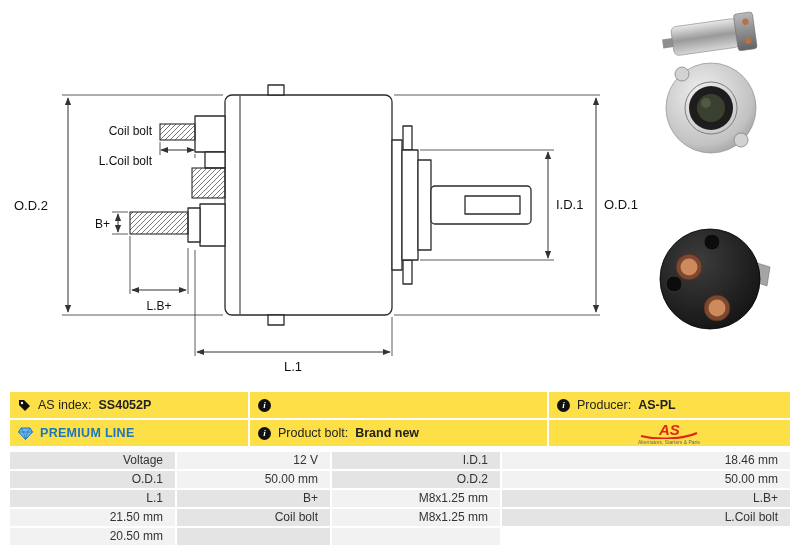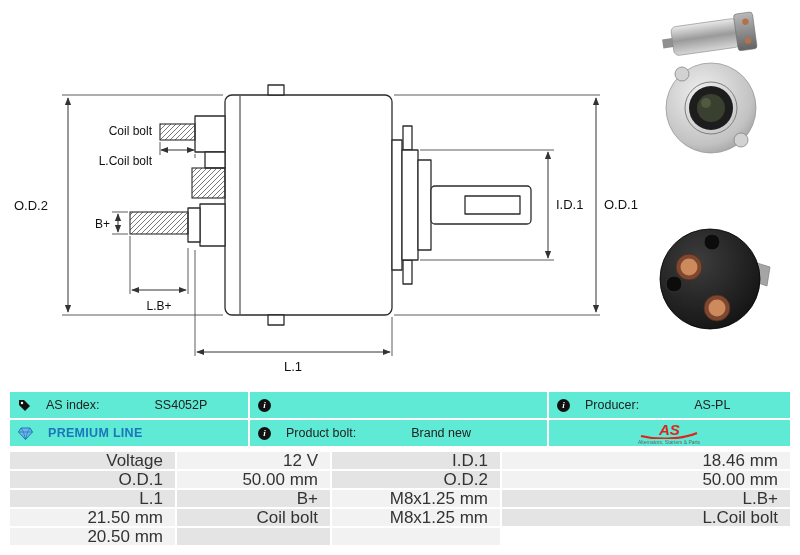--- a/index.html
+++ b/index.html
@@ -17,31 +17,31 @@
   .dimtext{font-size:13px;fill:#111;}
   .dimtext-sm{font-size:12px;fill:#111;}
 
   
   .photos{position:absolute;left:648px;top:0;width:152px;height:390px;}
   .photo{position:absolute;}
 
   
   .meta{position:absolute;left:10px;top:392px;width:780px;display:grid;grid-template-rows:26px 26px;row-gap:2px;font-size:12.5px;}
   .meta-row{display:grid;grid-template-columns:238px 297px 1fr;column-gap:2px;}
-  .meta-cell{background:#5eead4;display:flex;align-items:center;gap:15px;padding-left:8px;overflow:hidden;white-space:nowrap;}
-  .meta-cell b{font-weight:normal;margin-left:40px;}
+  .meta-cell{background:#fde047;display:flex;align-items:center;gap:7px;padding-left:8px;overflow:hidden;white-space:nowrap;}
+  .meta-cell b{font-weight:bold;}
   .info-badge{display:inline-flex;width:13px;height:13px;border-radius:50%;background:#111;color:#fff;
     font-size:9px;font-style:italic;font-weight:bold;align-items:center;justify-content:center;flex:0 0 13px;font-family:"Liberation Serif",serif;}
   .premium{color:#1c76bc;font-weight:bold;letter-spacing:.3px;}
   .logo-wrap{display:flex;flex-direction:column;align-items:center;margin-left:80px;line-height:1;text-align:center;}
   .logo-sub{font-size:5px;color:#666;margin-top:1px;}
 
   
   .spec-table{position:absolute;left:10px;top:452px;width:780px;display:grid;
-    grid-template-columns:165px 153px 168px 1fr;gap:2px;background:#fff;font-size:17px;color:#333;}
+    grid-template-columns:165px 153px 168px 1fr;gap:2px;background:#fff;font-size:12px;color:#333;}
   .cell{height:17px;line-height:17px;text-align:right;padding-right:12px;overflow:hidden;}
   .cell.lbl{background:#e4e4e4;}
   .cell.val{background:#f2f2f2;}
 </style>
 </head>
 <body>
 
 <div class="page">
 
   <div class="drawing-area">

